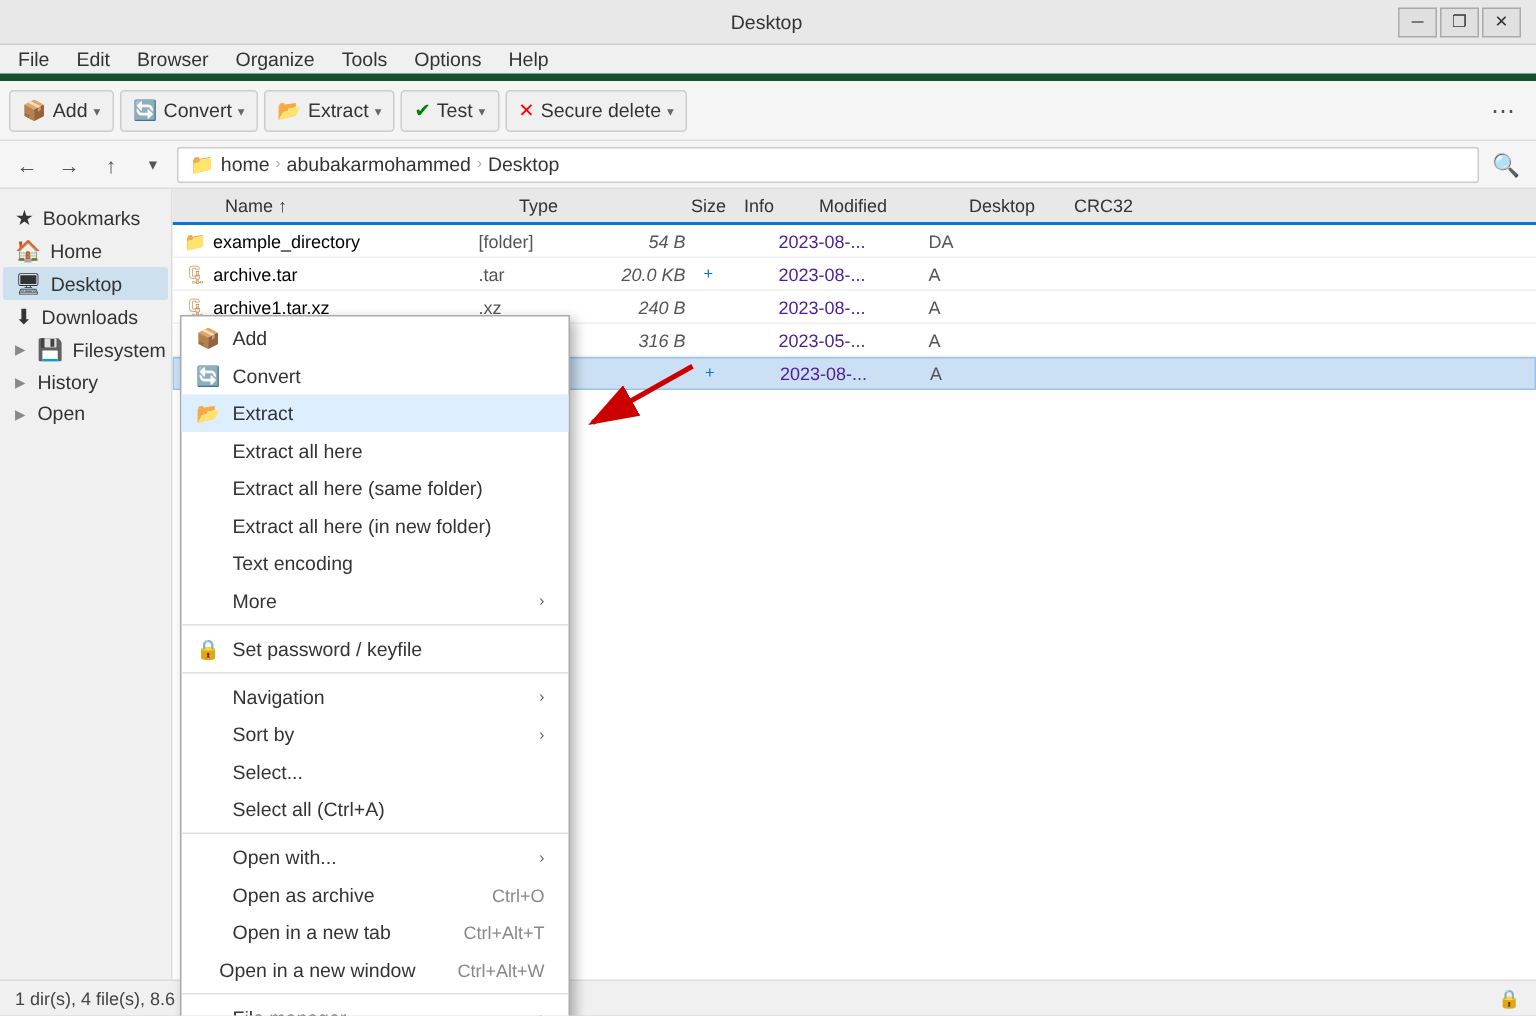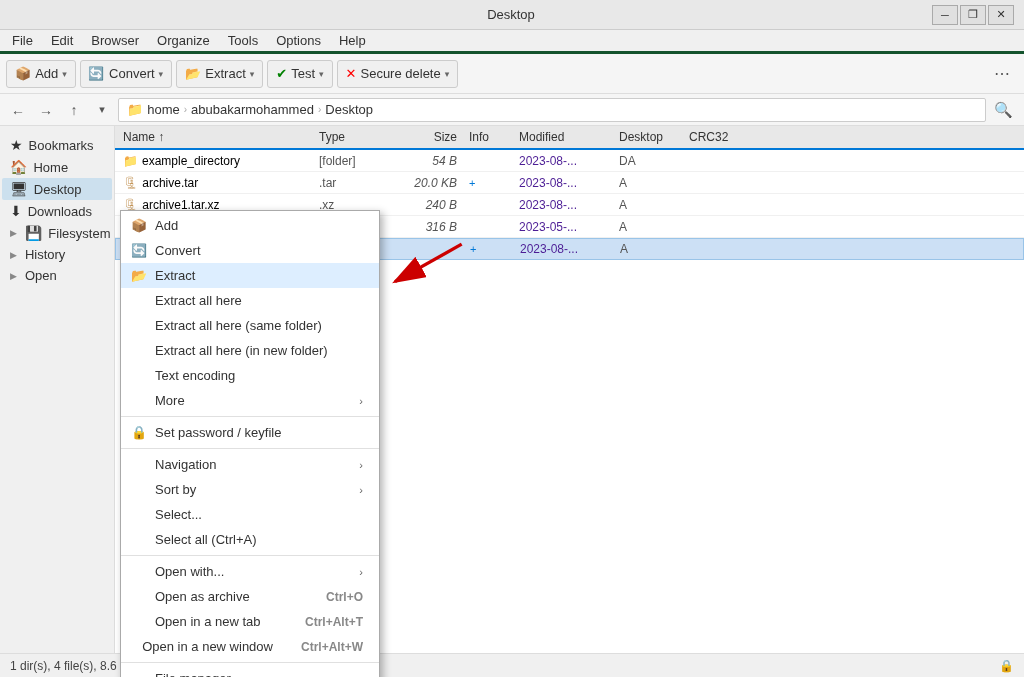--- a/index.html
+++ b/index.html
@@ -46,21 +46,21 @@
       color: #333;
     }
 
     
     .menu-bar {
       background: #f0f0f0;
       height: 24px;
       display: flex;
       align-items: center;
       padding: 0 4px;
-      border-bottom: 3px solid #14532d;
+      border-bottom: 5px solid #14532d;
       gap: 2px;
     }
     .menu-item {
       padding: 2px 8px;
       cursor: pointer;
       color: #333;
       font-size: 13px;
       border-radius: 2px;
     }
 
@@ -188,21 +188,21 @@
       display: flex;
       background: #e8e8e8;
       border-bottom: 2px solid #0078d7;
       height: 24px;
       align-items: center;
       font-size: 12px;
       color: #333;
       padding: 0;
       flex-shrink: 0;
     }
-    .col-name { width: 200px; padding-left: 8px; cursor: pointer; display: flex; align-items: center; gap: 4px; }
+    .col-name { width: 200px; padding-left: 8px; cursor: pointer; display: flex; align-items: center; gap: 4px; margin-left: 27px; }
     .col-type { width: 80px; padding-left: 4px; }
     .col-size { width: 70px; padding-left: 4px; text-align: right; padding-right: 8px; }
     .col-info { width: 50px; padding-left: 4px; }
     .col-modified { width: 100px; padding-left: 4px; }
     .col-attrib { width: 70px; padding-left: 4px; }
     .col-crc { width: 60px; padding-left: 4px; }
 
     .file-list { overflow-y: auto; flex: 1; }
     .file-row {
       display: flex;
@@ -252,21 +252,21 @@
       align-items: center;
       gap: 8px;
       padding: 5px 16px 5px 10px;
       cursor: pointer;
       color: #333;
       white-space: nowrap;
       position: relative;
     }
     .ctx-item.highlighted { background: #ddeeff; }
     .ctx-item-icon { width: 16px; text-align: center; font-size: 13px; }
-    .ctx-item-shortcut { margin-left: auto; color: #888; font-size: 12px; padding-left: 20px; font-weight: bold; }
+    .ctx-item-shortcut { margin-left: auto; color: #888; font-size: 12px; padding-left: 20px; }
     .ctx-item-arrow { margin-left: auto; color: #666; font-size: 11px; }
     .ctx-separator { height: 1px; background: #e0e0e0; margin: 3px 0; }
 
     
     .red-arrow {
       position: absolute;
       left: 370px;
       top: 235px;
       width: 100px;
       height: 60px;

